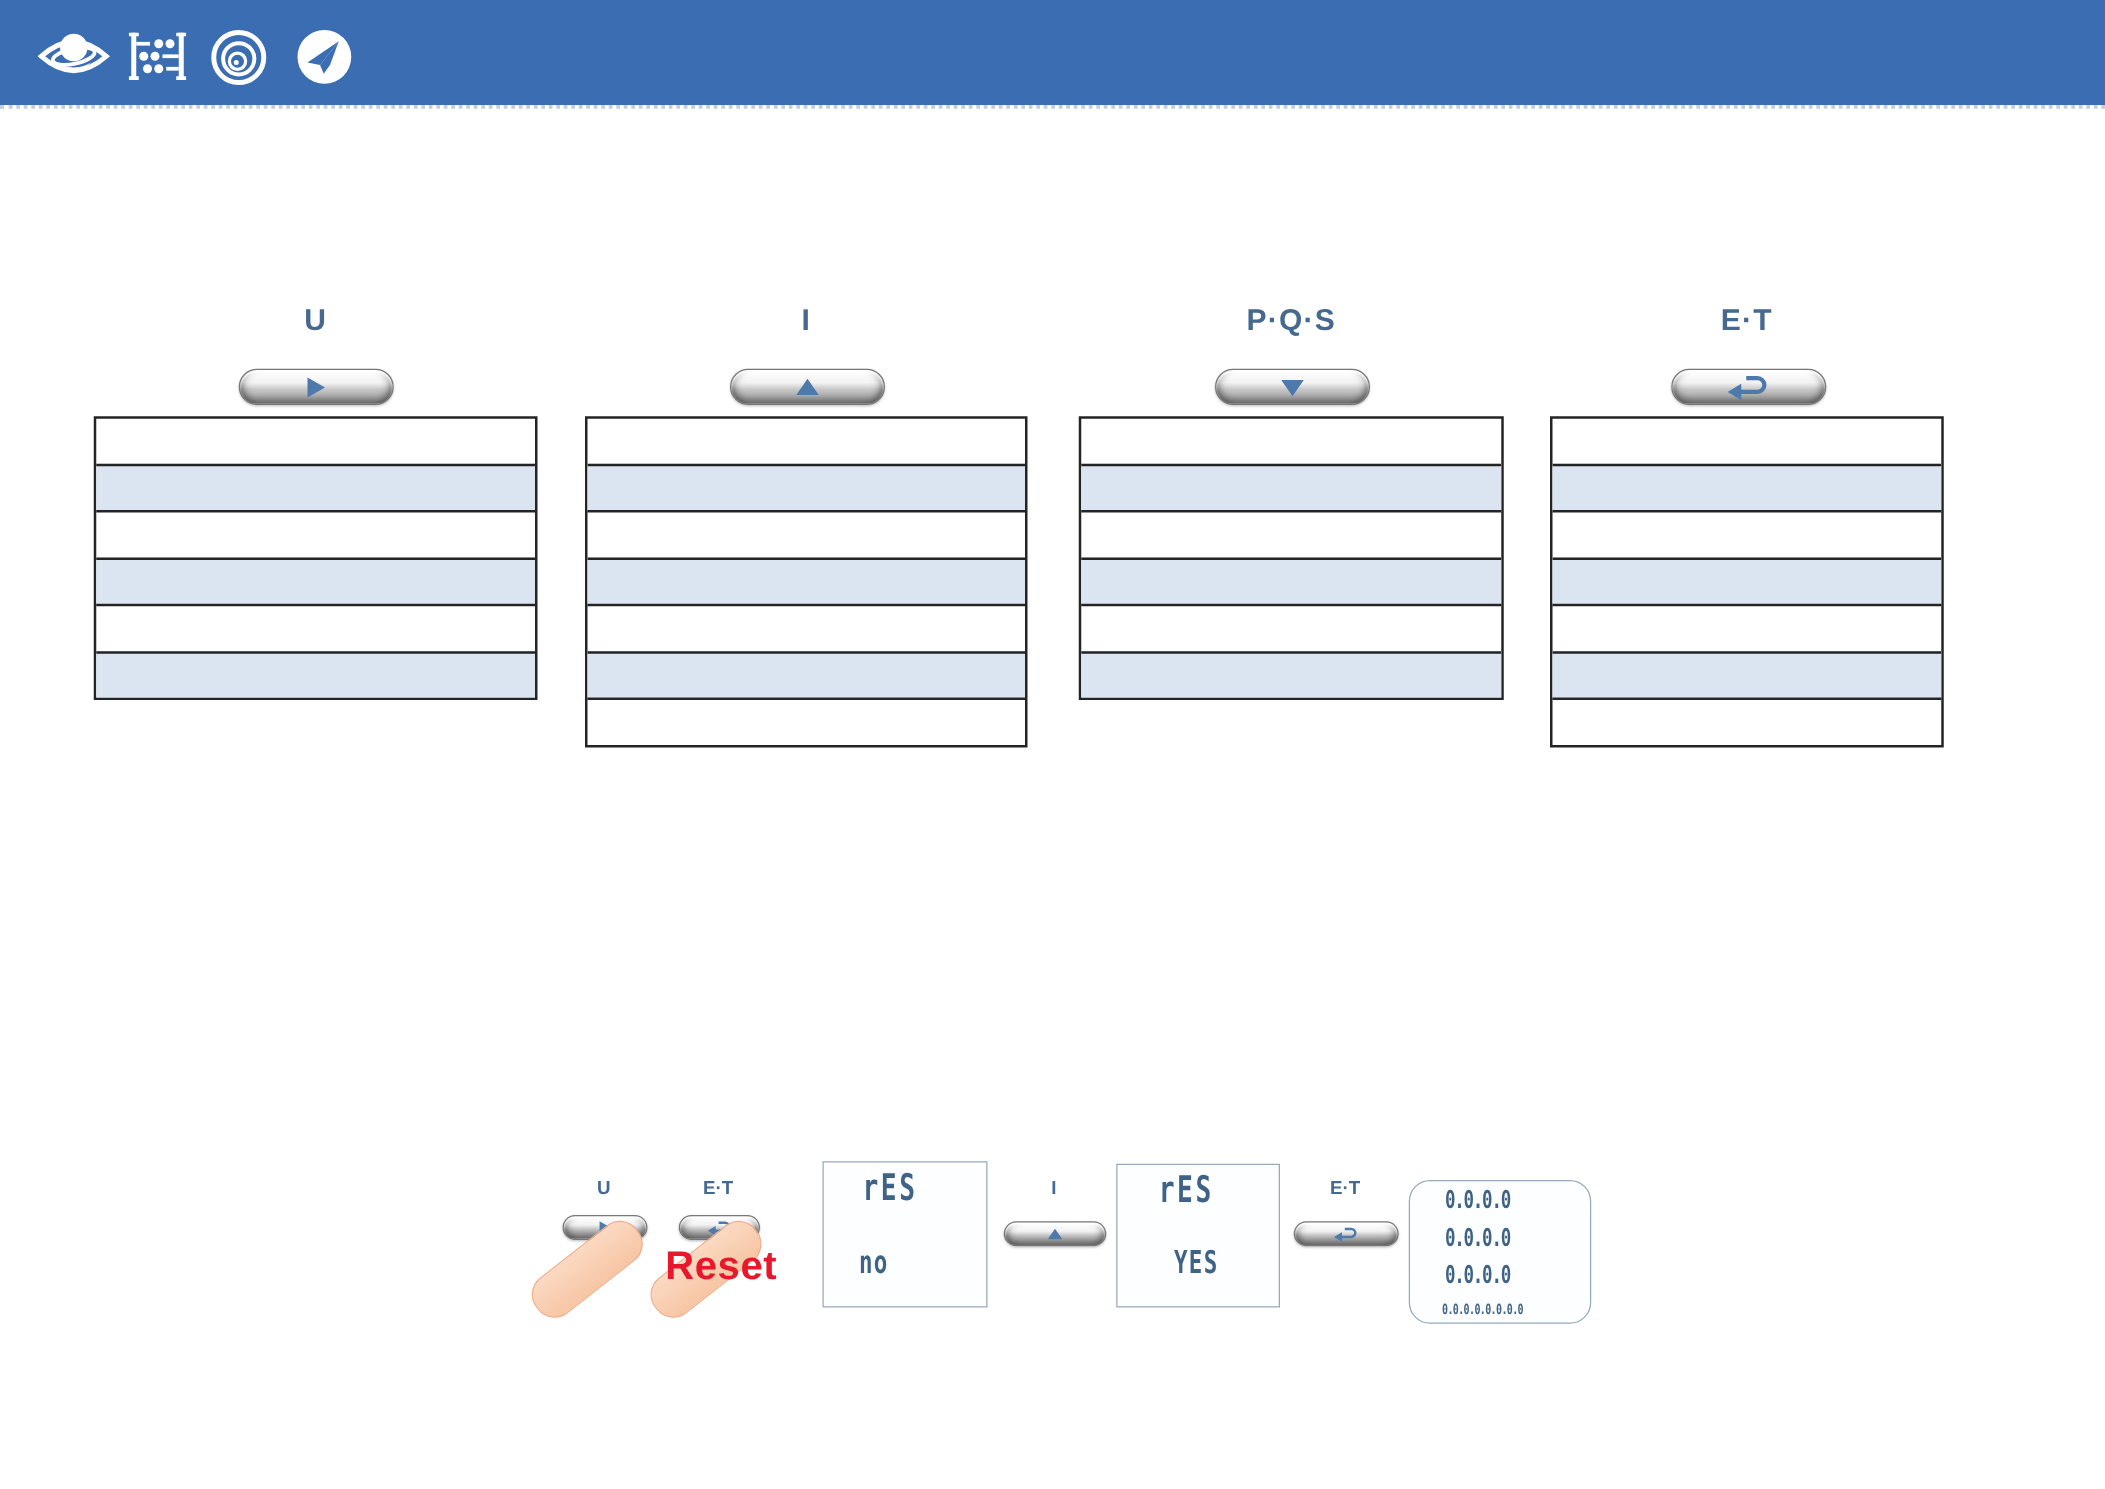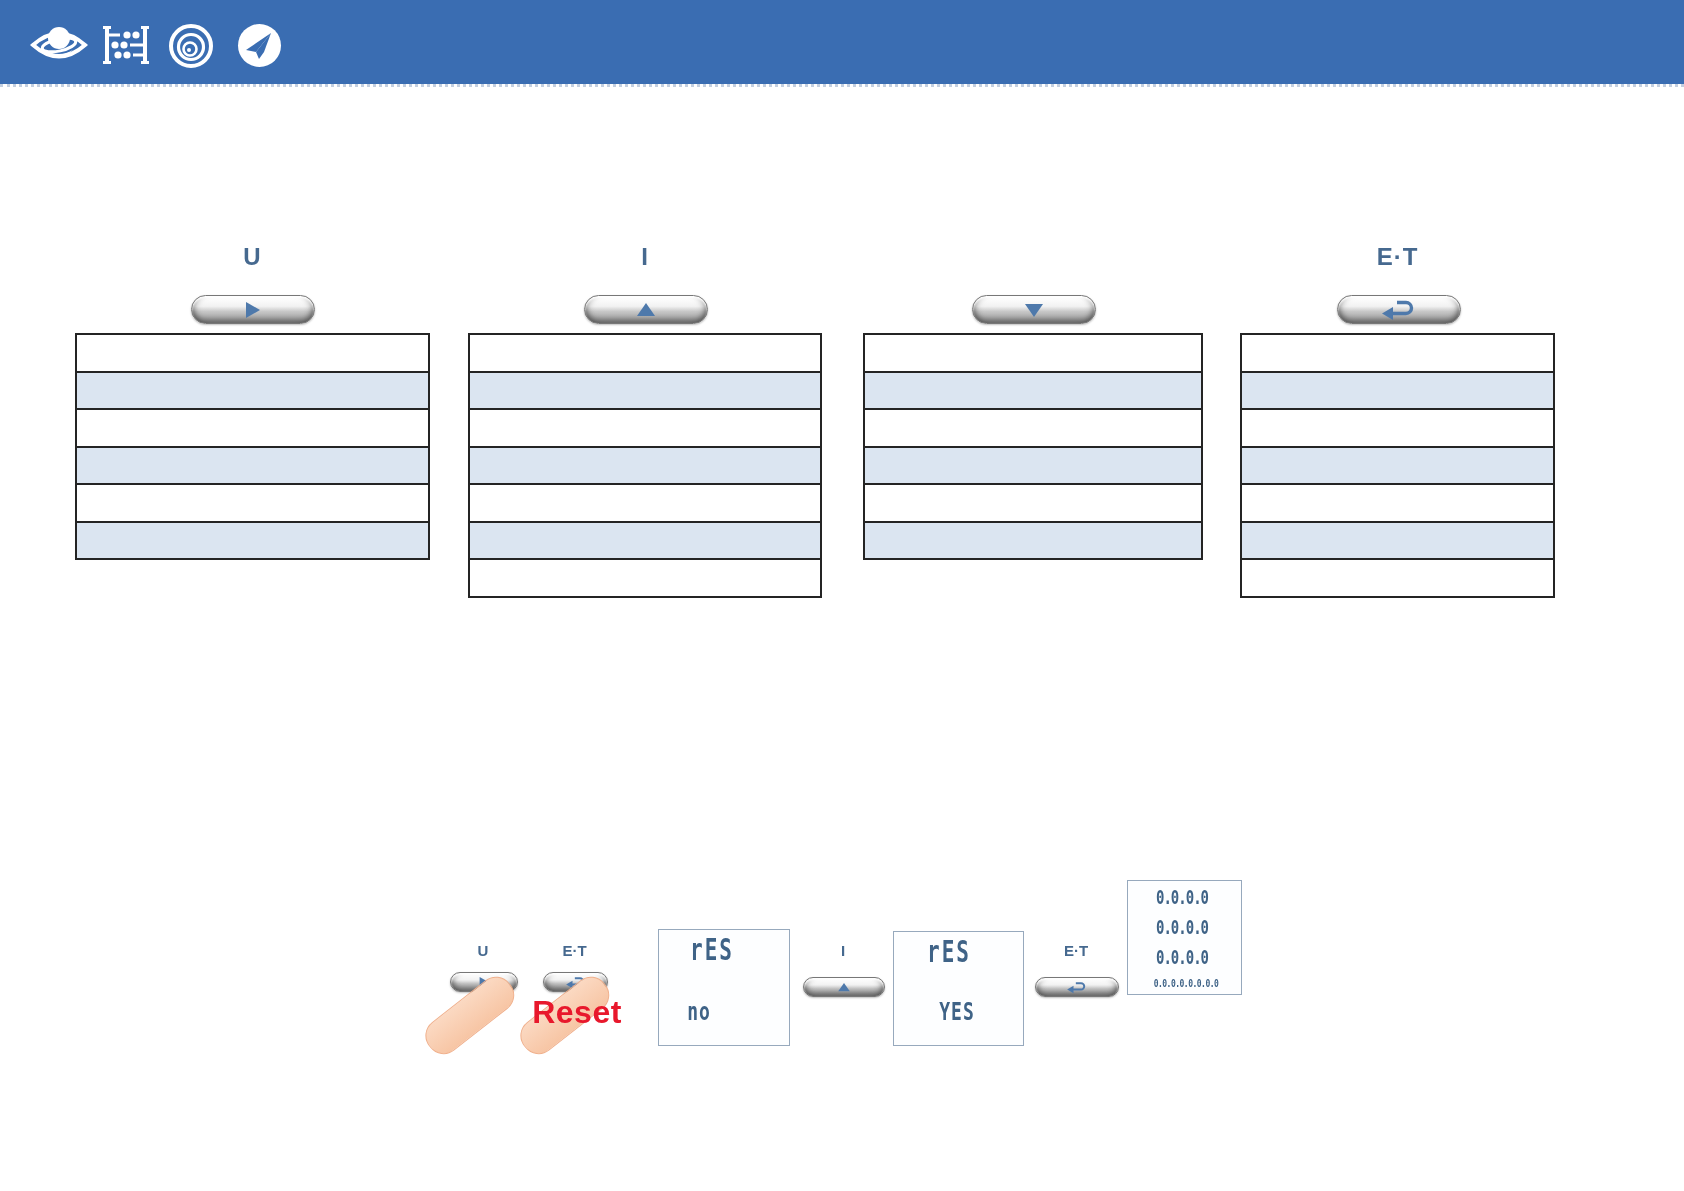--- a/index.html
+++ b/index.html
@@ -125,20 +125,21 @@
   <div class="data-table" style="left:468px;width:354px;height:265px;">
       <div class="t-row"></div>
       <div class="t-row alt"></div>
       <div class="t-row"></div>
       <div class="t-row alt"></div>
       <div class="t-row"></div>
       <div class="t-row alt"></div>
       <div class="t-row"></div>
     </div>
 
+  <div class="col-title" style="left:863px;width:340px;">P·Q·S</div>
   <div class="pill pill-big" style="left:972px;">
     <svg class="glyph" width="18" height="14" viewBox="0 0 18 14">
       <polygon points="0,1 18,1 9,14" fill="currentColor"></polygon>
     </svg>
   </div>
   <div class="data-table" style="left:863px;width:340px;height:227px;">
       <div class="t-row"></div>
       <div class="t-row alt"></div>
       <div class="t-row"></div>
       <div class="t-row alt"></div>
@@ -201,20 +202,20 @@
   </div>
 
   <div class="mini-label" style="left:1035px;width:82px;">E·T</div>
   <div class="pill pill-small" style="left:1035px;top:977px;width:82px;">
     <svg class="glyph" width="22" height="13" viewBox="0 0 38 22">
       <polygon points="2,14.5 13,8 13,21" fill="currentColor"></polygon>
       <path d="M11,14.5 H26 a5.5,5.5 0 0 0 0,-11 H17" fill="none" stroke="currentColor" stroke-width="3.4"></path>
     </svg>
   </div>
 
-  <div class="lcd" style="left:1127px;top:880px;width:115px;height:115px;">
+  <div class="lcd" style="left:1127px;top:944px;width:146px;height:115px;border-radius:17px;">
     <span class="lcd-text seg-digits" style="left:14px;top:8px;width:80px;">0.0.0.0</span>
     <span class="lcd-text seg-digits" style="left:14px;top:38px;width:80px;">0.0.0.0</span>
     <span class="lcd-text seg-digits" style="left:14px;top:68px;width:80px;">0.0.0.0</span>
     <span class="lcd-text seg-small" style="left:18px;top:98px;width:80px;">0.0.0.0.0.0.0.0</span>
   </div>
 
 </div>
 
 </body></html>

